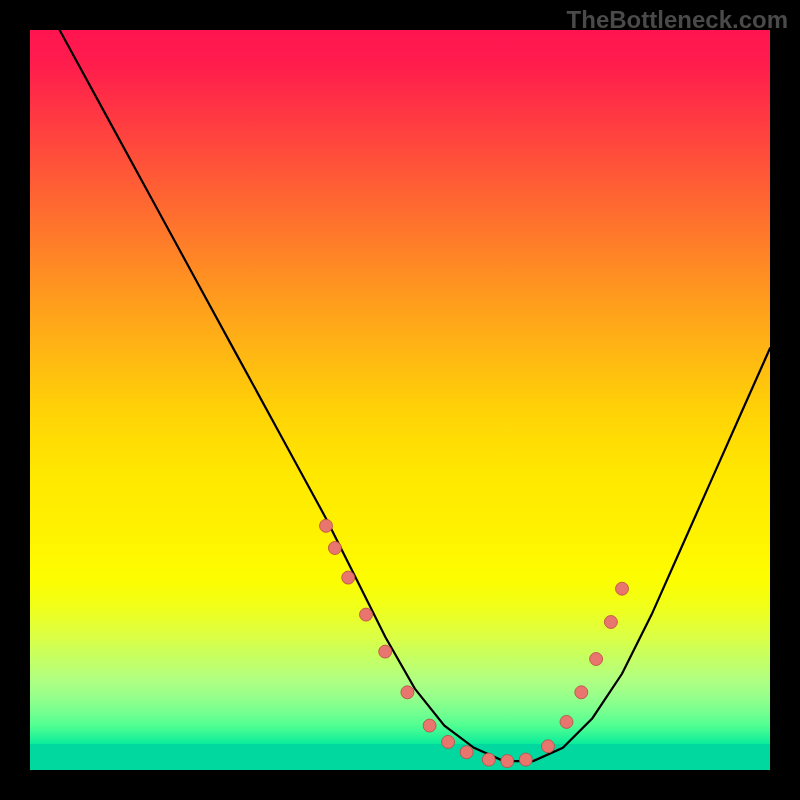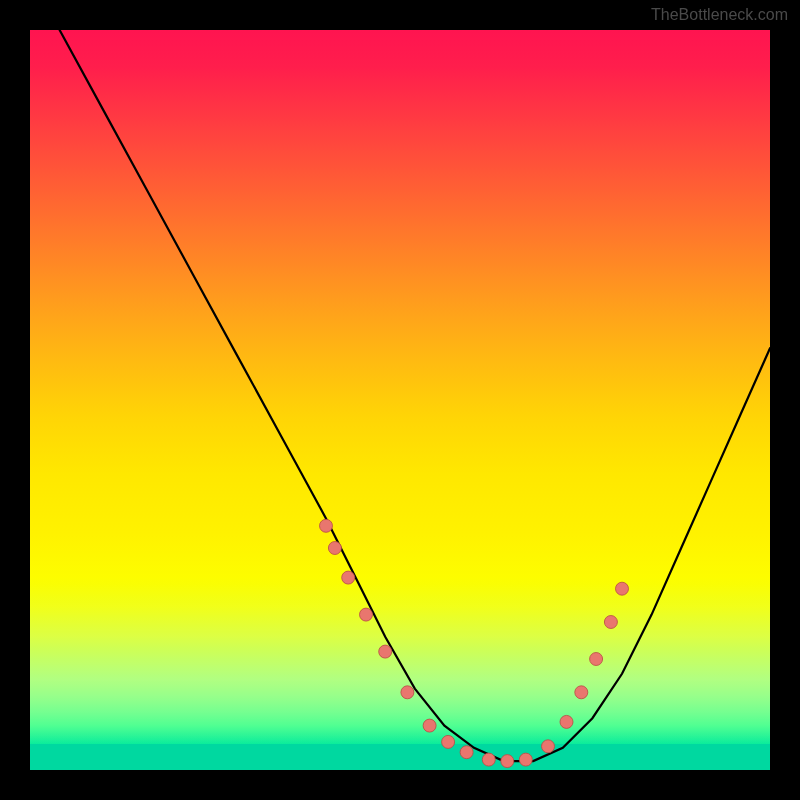--- a/index.html
+++ b/index.html
@@ -9,22 +9,22 @@
     background: #000;
     position: relative;
     font-family: Arial, sans-serif;
     overflow: hidden;
   }
   .watermark {
     position: absolute;
     top: 6px;
     right: 12px;
     color: #4a4a4a;
-    font-size: 16px;
-    font-weight: normal;
+    font-size: 24px;
+    font-weight: bold;
     z-index: 10;
   }
   .plot-area {
     position: absolute;
     left: 30px;
     top: 30px;
     width: 740px;
     height: 740px;
     overflow: hidden;
   }

